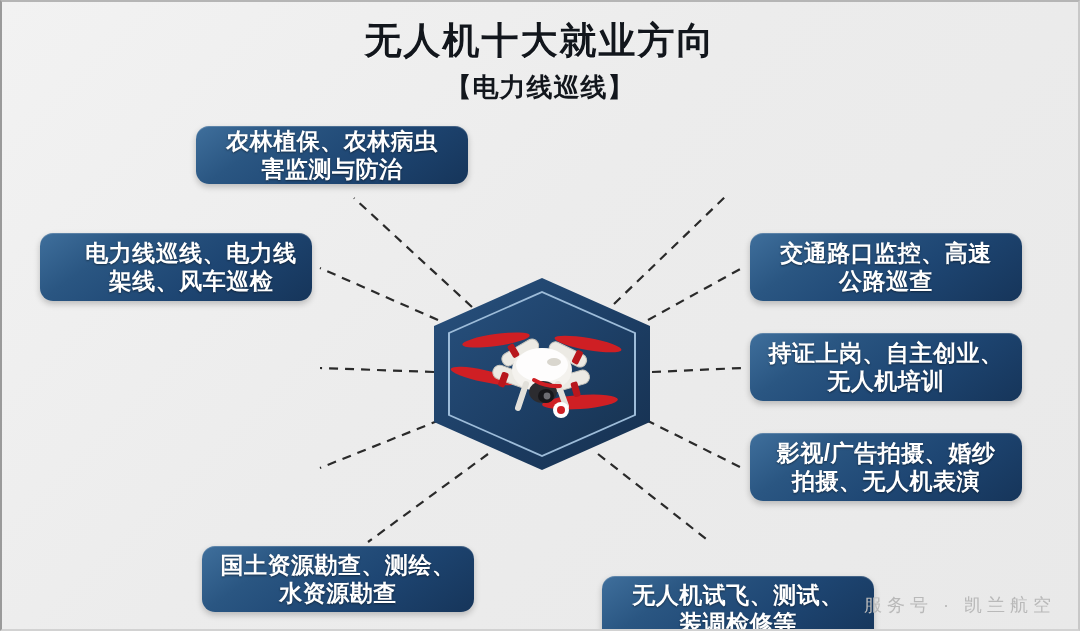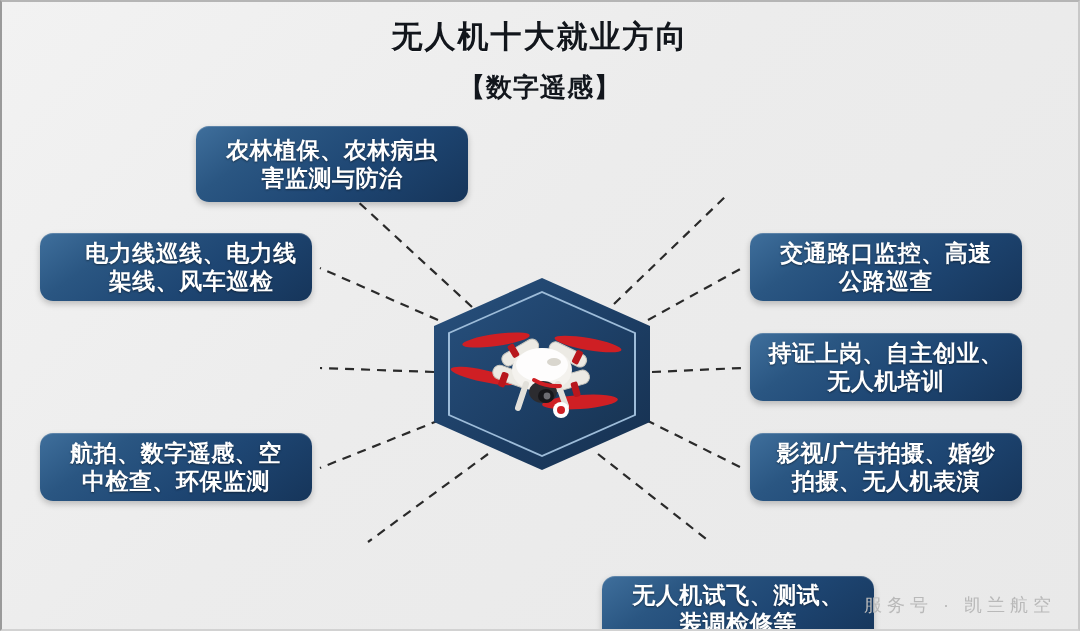--- a/index.html
+++ b/index.html
@@ -22,21 +22,21 @@
     border-bottom: 2px solid #d2d2d2;
   }
 
   
   .title {
     position: absolute;
     left: 0;
     right: 0;
     top: 14px;
     text-align: center;
-    font-size: 31px;
+    font-size: 37px;
     font-weight: bold;
     color: #12161c;
     letter-spacing: 2px;
     text-shadow: 0 1px 0 rgba(255,255,255,0.65);
   }
   .subtitle {
     position: absolute;
     left: 0;
     right: 0;
     top: 68px;
@@ -115,21 +115,21 @@
     font-size: 23px;
     font-weight: bold;
     line-height: 1.22;
     text-align: center;
     letter-spacing: 0.5px;
     text-shadow: 0 1px 2px rgba(0,0,0,0.45);
     white-space: pre-line;
   }
 
   
-  .box-1  { left: 194px; top: 124px; width: 272px; height: 76px; }
+  .box-1  { left: 194px; top: 124px; width: 272px; height: 58px; }
   .box-2  { left: 596px; top: 120px; width: 272px; height: 66px; }
   .box-3  { left: 38px;  top: 231px; width: 272px; height: 68px; padding-left: 40px; }
   .box-4  { left: 38px;  top: 331px; width: 272px; height: 68px; }
   .box-5  { left: 38px;  top: 431px; width: 272px; height: 68px; }
   .box-6  { left: 748px; top: 231px; width: 272px; height: 68px; }
   .box-7  { left: 748px; top: 331px; width: 272px; height: 68px; }
   .box-8  { left: 748px; top: 431px; width: 272px; height: 68px; }
   .box-9  { left: 200px; top: 544px; width: 272px; height: 66px; }
   .box-10 { left: 600px; top: 544px; width: 272px; height: 66px; margin-top: 30px; }
 
@@ -144,21 +144,21 @@
     font-weight: normal;
     white-space: nowrap;
   }
 </style>
 </head>
 <body>
 
 <div id="stage">
 
   <div class="title">无人机十大就业方向</div>
-  <div class="subtitle">【数字遥感】</div>
+  <div class="subtitle">【电力线巡线】</div>
 
   <svg class="lines" viewBox="0 0 1080 631">
     <g stroke="#2a2a2a" stroke-width="2.2" stroke-dasharray="9 7" fill="none" stroke-linecap="butt">
       <line x1="470" y1="305" x2="352" y2="196"></line>
       <line x1="612" y1="302" x2="724" y2="194"></line>
       <line x1="436" y1="318" x2="318" y2="266"></line>
       <line x1="432" y1="370" x2="318" y2="366"></line>
       <line x1="438" y1="418" x2="318" y2="466"></line>
       <line x1="646" y1="318" x2="740" y2="266"></line>
       <line x1="650" y1="370" x2="740" y2="366"></line>
@@ -215,36 +215,36 @@
   </div>
 
   <div class="box box-1">
     <span class="box-text">农林植保、农林病虫
 害监测与防治</span>
   </div>
   <div class="box box-3">
     <span class="box-text">电力线巡线、电力线
 架线、风车巡检</span>
   </div>
-  <div class="box box-5">
-    <span class="box-text">航拍、数字遥感、空
-中检查、环保监测</span>
-  </div>
   <div class="box box-7">
     <span class="box-text">持证上岗、自主创业、
 无人机培训</span>
   </div>
   <div class="box box-6">
     <span class="box-text">交通路口监控、高速
 公路巡查</span>
   </div>
   <div class="box box-8">
     <span class="box-text">影视/广告拍摄、婚纱
 拍摄、无人机表演</span>
   </div>
+  <div class="box box-9">
+    <span class="box-text">国土资源勘查、测绘、
+水资源勘查</span>
+  </div>
   <div class="box box-10">
     <span class="box-text">无人机试飞、测试、
 装调检修等</span>
   </div>
 
   <div class="watermark">服务号 · 凯兰航空</div>
 
 </div>
 
 </body></html>

